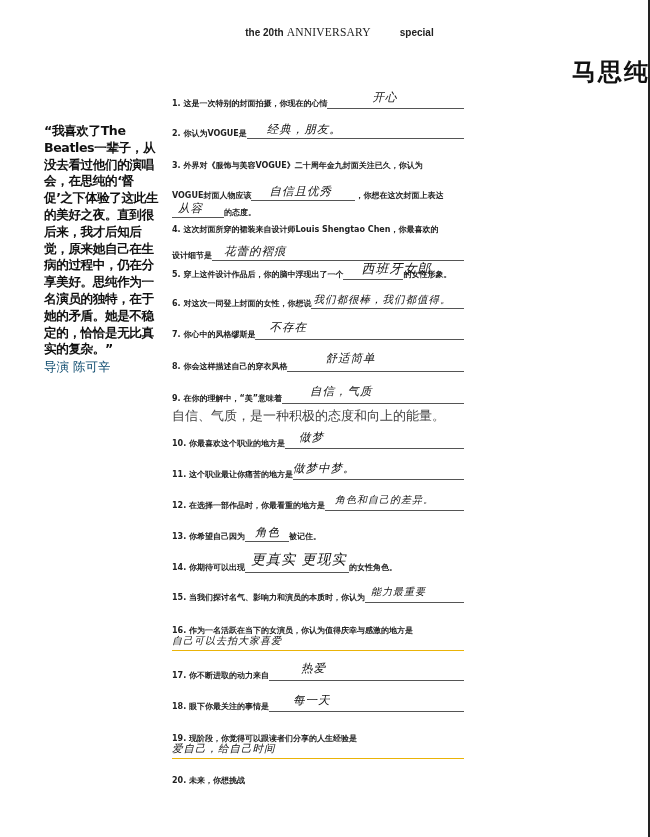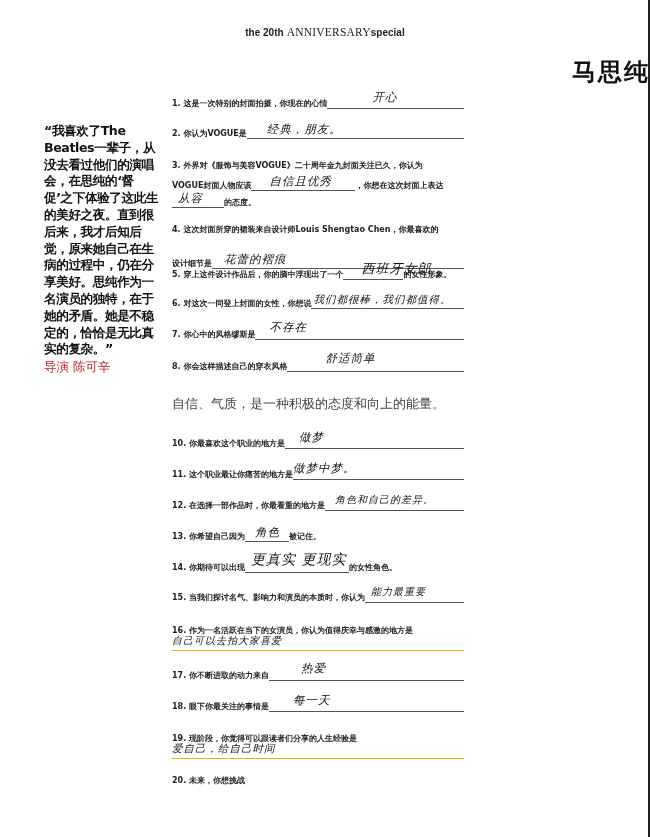--- a/index.html
+++ b/index.html
@@ -2,27 +2,27 @@
 <html><head>
 <meta charset="utf-8">
 <style>
   html, body { margin: 0; padding: 0; }
   body {
     width: 650px; height: 837px; background: #ffffff; position: relative; overflow: hidden;
     font-family: "DejaVu Sans", "Liberation Sans", sans-serif; color: #1a1a1a;
   }
   .right-border { position: absolute; right: 0; top: 0; width: 2px; height: 837px; background: #222; }
   .header { position: absolute; left: 0; width: 650px; top: 26px; text-align: center; font-size: 10px; color: #222; }
-  .header .t1 { font-family: "Liberation Sans", sans-serif; font-weight: bold; font-size: 10px; }
+  .header .t1 { font-family: "Liberation Sans", sans-serif; font-weight: bold; font-size: 10px; margin-left: 29px; }
   .header .t2 { font-family: "Liberation Serif", serif; font-size: 11.5px; letter-spacing: 0.2px; }
   .title { position: absolute; left: 0; width: 650px; top: 56px; text-align: right; font-family: "DejaVu Serif", serif; font-size: 24px; font-weight: bold; letter-spacing: 2px; color: #111; }
 
   .quote { position: absolute; left: 44px; top: 98px; width: 118px; font-size: 12.6px; font-weight: bold; line-height: 16.8px; color: #111; font-family: "DejaVu Sans", sans-serif; }
   .quote .body { letter-spacing: -0.4px; margin-top: 25px; }
-  .quote .credit { font-weight: normal; font-size: 12.5px; margin-top: 1px; color: #b91c1c; }
+  .quote .credit { font-weight: normal; font-size: 12.5px; margin-top: 1px; color: #0c4a6e; }
 
   .qa { position: absolute; left: 172px; width: 292px; font-size: 8px; font-weight: bold; color: #222; font-family: "DejaVu Sans", sans-serif; }
   .q-line { display: flex; align-items: flex-end; white-space: nowrap; height: 12px; }
   .fill { flex: 1; border-bottom: 1px solid #555; height: 11px; position: relative; }
   .fill.w { flex: none; text-align: center; }
   .hand { position: absolute; bottom: 1px; font-family: "DejaVu Serif", serif; font-weight: normal; font-style: italic; font-size: 11.5px; color: #111; white-space: nowrap; letter-spacing: 1px; }
   .sub { font-weight: normal; font-size: 13px; color: #444; margin-top: 3px; }
   .line-only { border-bottom: 1px solid #eab308; height: 14px; position: relative; width: 292px; }
 </style>
 </head>
@@ -57,40 +57,40 @@
       <span class="fill">
         <span class="hand" style="left:20px">经典，朋友。</span>
       </span>
     </div>
 </div>
 
 <div class="qa" style="top:159px">
   <div class="q-line">
       <span>3. 外界对《服饰与美容VOGUE》二十周年金九封面关注已久，你认为</span>
     </div>
-  <div class="q-line" style="margin-top:8px">
+  <div class="q-line" style="margin-top:18px">
       <span>VOGUE封面人物应该</span>
       <span class="fill w" style="width:104px">
         <span class="hand" style="left:18px">自信且优秀</span>
       </span>
       <span>，你想在这次封面上表达</span>
     </div>
   <div class="q-line" style="margin-top:5px">
       <span class="fill w" style="width:52px">
         <span class="hand" style="left:6px">从容</span>
       </span>
       <span>的态度。</span>
     </div>
 </div>
 
 <div class="qa" style="top:223px">
   <div class="q-line">
       <span>4. 这次封面所穿的裙装来自设计师Louis Shengtao Chen，你最喜欢的</span>
     </div>
-  <div class="q-line" style="margin-top:22px">
+  <div class="q-line" style="margin-top:14px">
       <span>设计细节是</span>
       <span class="fill">
         <span class="hand" style="left:12px">花蕾的褶痕</span>
       </span>
     </div>
 </div>
 
 <div class="qa" style="top:268px">
   <div class="q-line">
       <span>5. 穿上这件设计作品后，你的脑中浮现出了一个</span>
@@ -122,20 +122,26 @@
 <div class="qa" style="top:360px">
   <div class="q-line">
       <span>8. 你会这样描述自己的穿衣风格</span>
       <span class="fill">
         <span class="hand" style="left:38px;bottom:5px">舒适简单</span>
       </span>
     </div>
 </div>
 
 <div class="qa" style="top:392px">
+  <div class="q-line">
+      <span>9. 在你的理解中，“美”意味着</span>
+      <span class="fill">
+        <span class="hand" style="left:28px;bottom:4px">自信，气质</span>
+      </span>
+    </div>
   <div class="sub">自信、气质，是一种积极的态度和向上的能量。</div>
 </div>
 
 <div class="qa" style="top:437px">
   <div class="q-line">
       <span>10. 你最喜欢这个职业的地方是</span>
       <span class="fill">
         <span class="hand" style="left:14px;bottom:3px">做梦</span>
       </span>
     </div>

